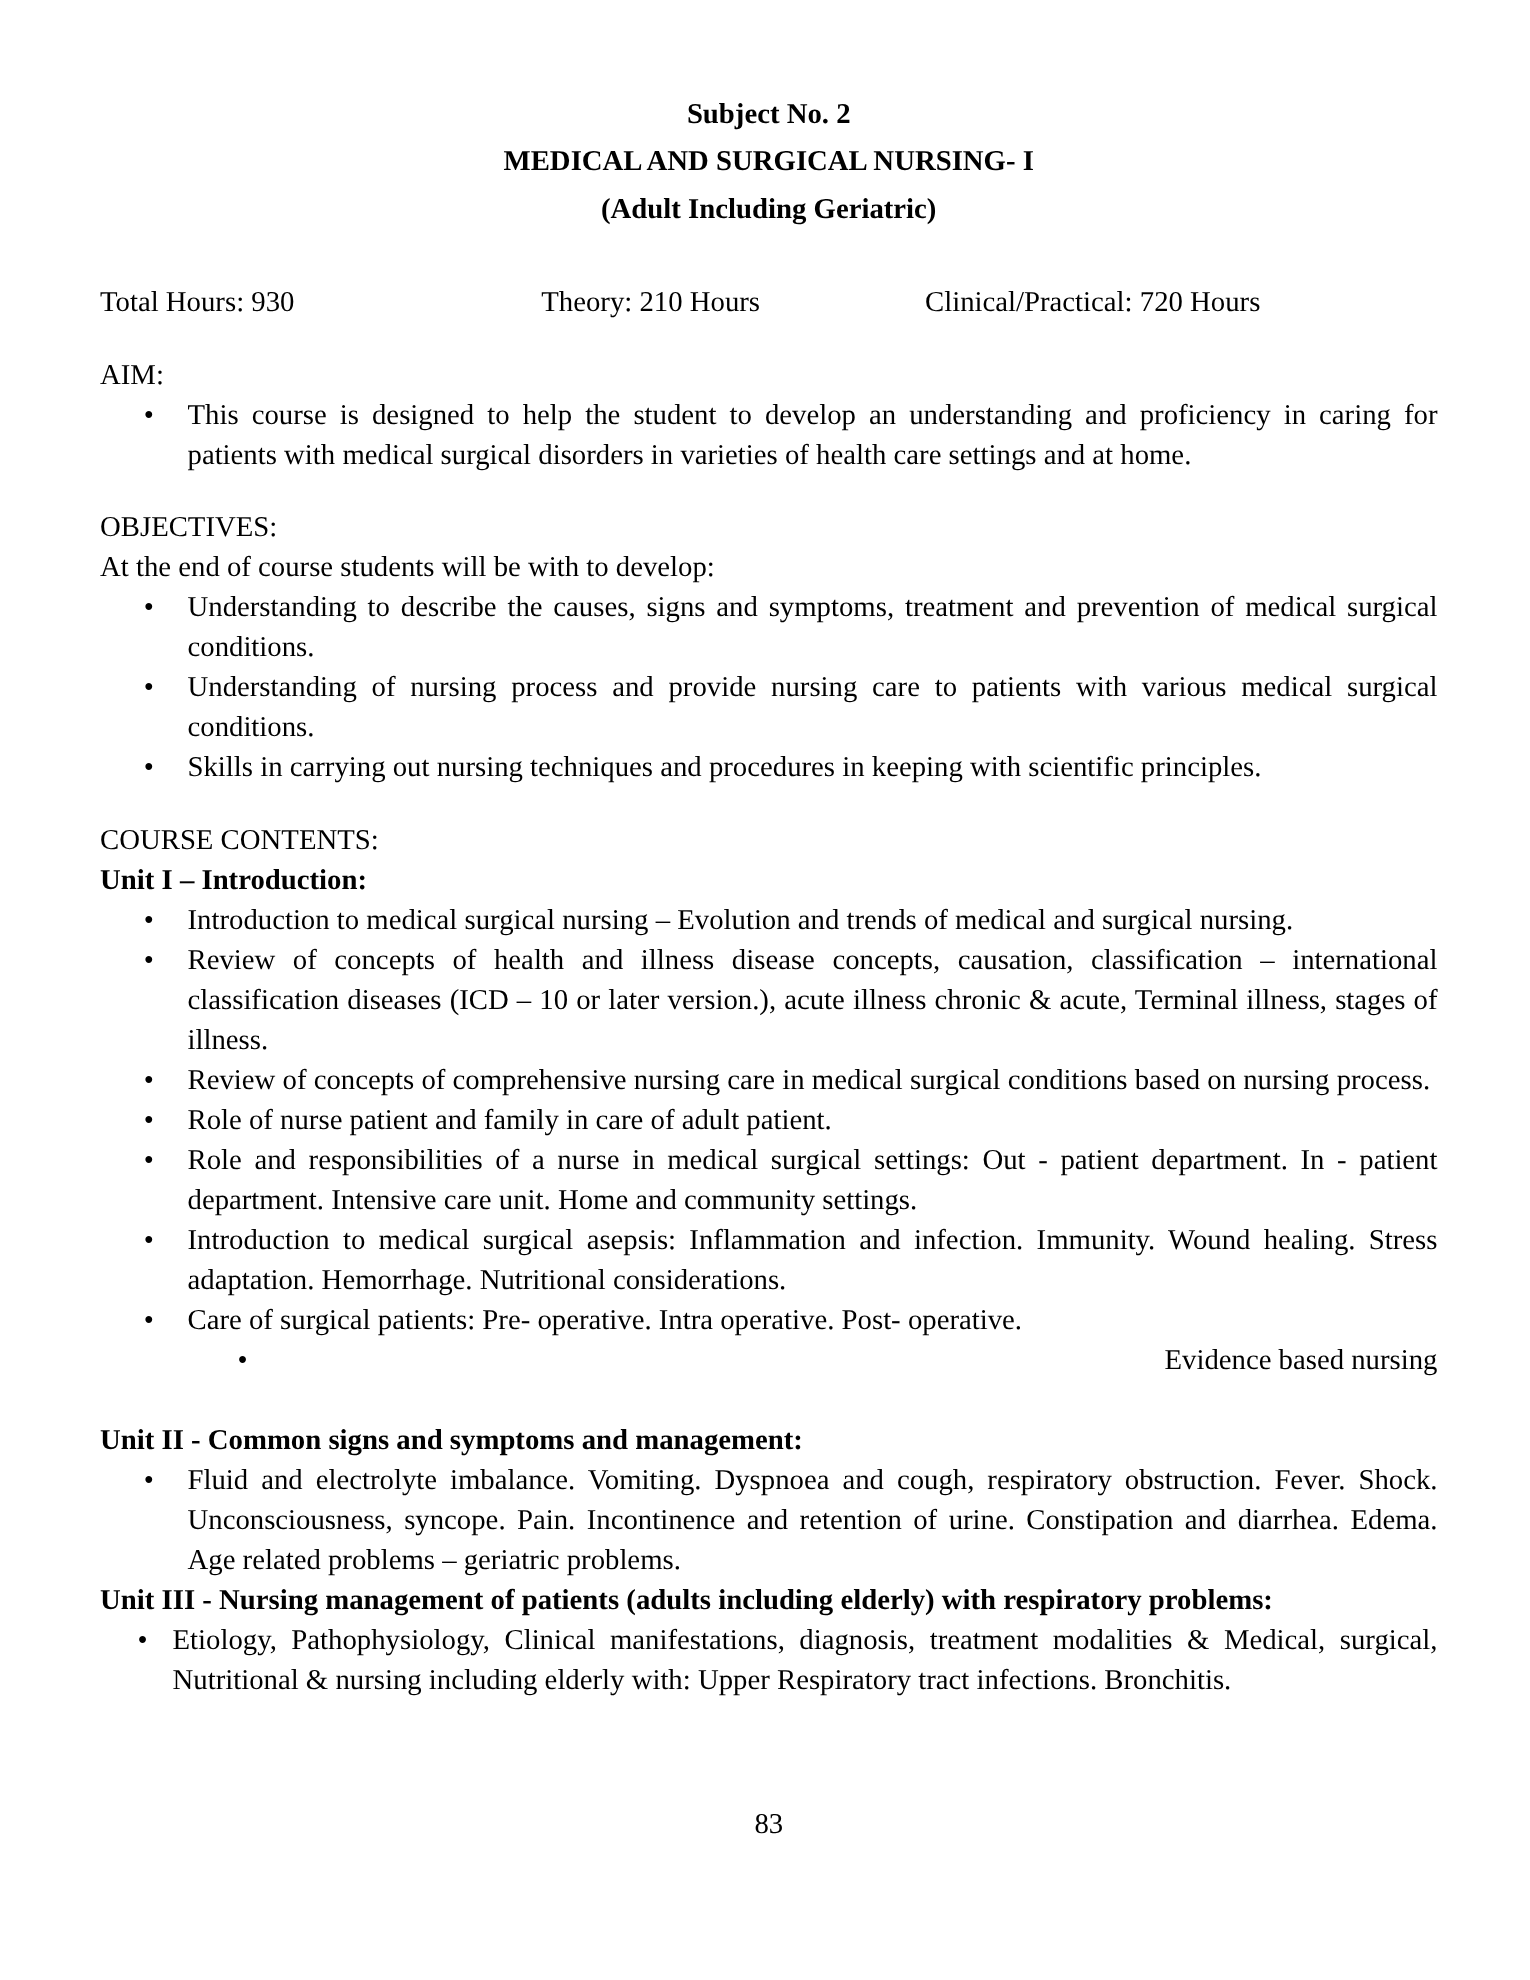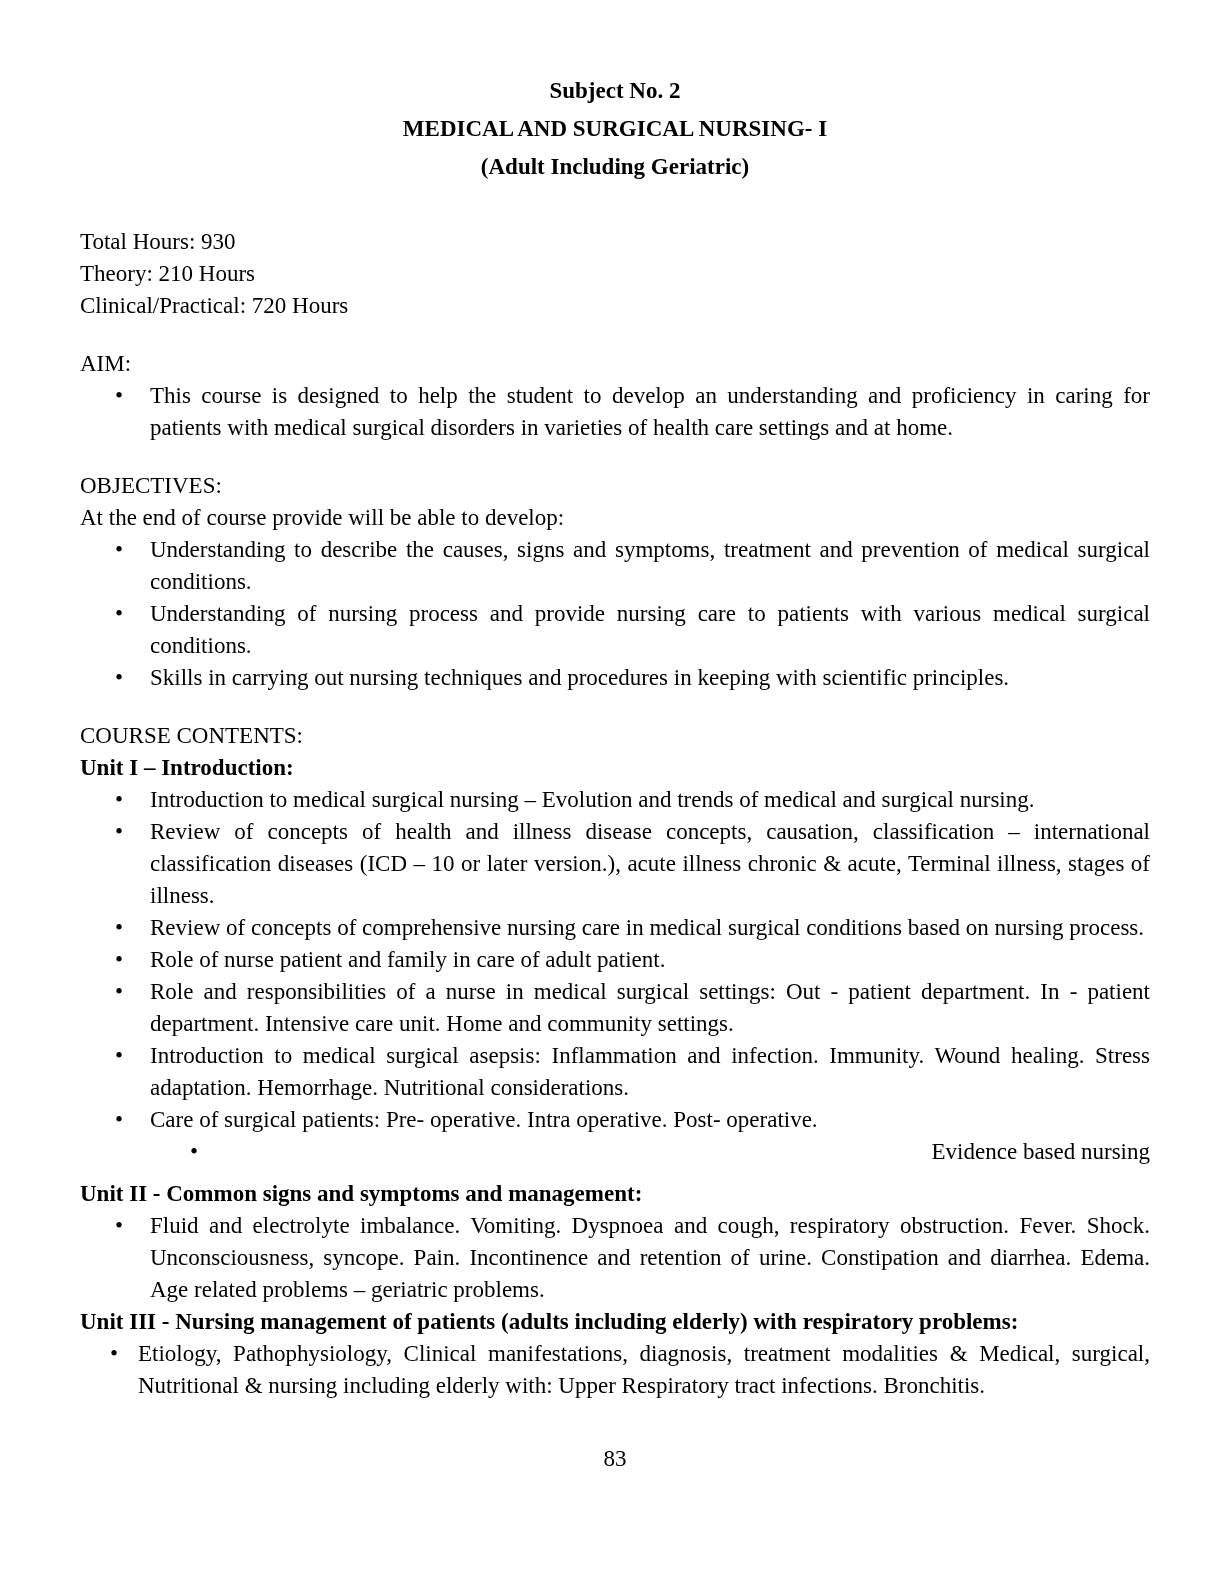--- a/index.html
+++ b/index.html
@@ -26,34 +26,33 @@
   }
   .title-block {
     text-align: center;
     font-weight: bold;
     line-height: 38px;
   }
   .hours-row {
     display: flex;
     margin-top: 40px;
     white-space: nowrap;
-    flex-direction: column;
   }
   .hours-row .col1 { width: 353px; flex: none; }
   .hours-row .col2 { width: 307px; flex: none; }
   .hours-row .col3 { flex: 1; }
   .section-heading {
     font-weight: normal;
     margin-top: 26px;
   }
   .unit-heading {
     font-weight: bold;
   }
   .unit-heading.gap-before {
-    margin-top: 10px;
+    margin-top: 32px;
   }
   .li {
     display: flex;
   }
   .li .bullet {
     flex: none;
     width: 35px;
     padding-left: 35px;
     box-sizing: content-box;
   }
@@ -96,21 +95,21 @@
     <span class="col3">Clinical/Practical: 720 Hours</span>
   </div>
 
   <div class="section-heading">AIM:</div>
   <div class="li">
     <span class="bullet"></span>
     <span class="text">This course is designed to help the student to develop an understanding and proficiency in caring for patients with medical surgical disorders in varieties of health care settings and at home.</span>
   </div>
 
   <div class="section-heading">OBJECTIVES:</div>
-  <div>At the end of course provide will be able to develop:</div>
+  <div>At the end of course students will be with to develop:</div>
   <div class="li">
     <span class="bullet"></span>
     <span class="text">Understanding to describe the causes, signs and symptoms, treatment and prevention of medical surgical conditions.</span>
   </div>
   <div class="li">
     <span class="bullet"></span>
     <span class="text">Understanding of nursing process and provide nursing care to patients with various medical surgical conditions.</span>
   </div>
   <div class="li">
     <span class="bullet"></span>

